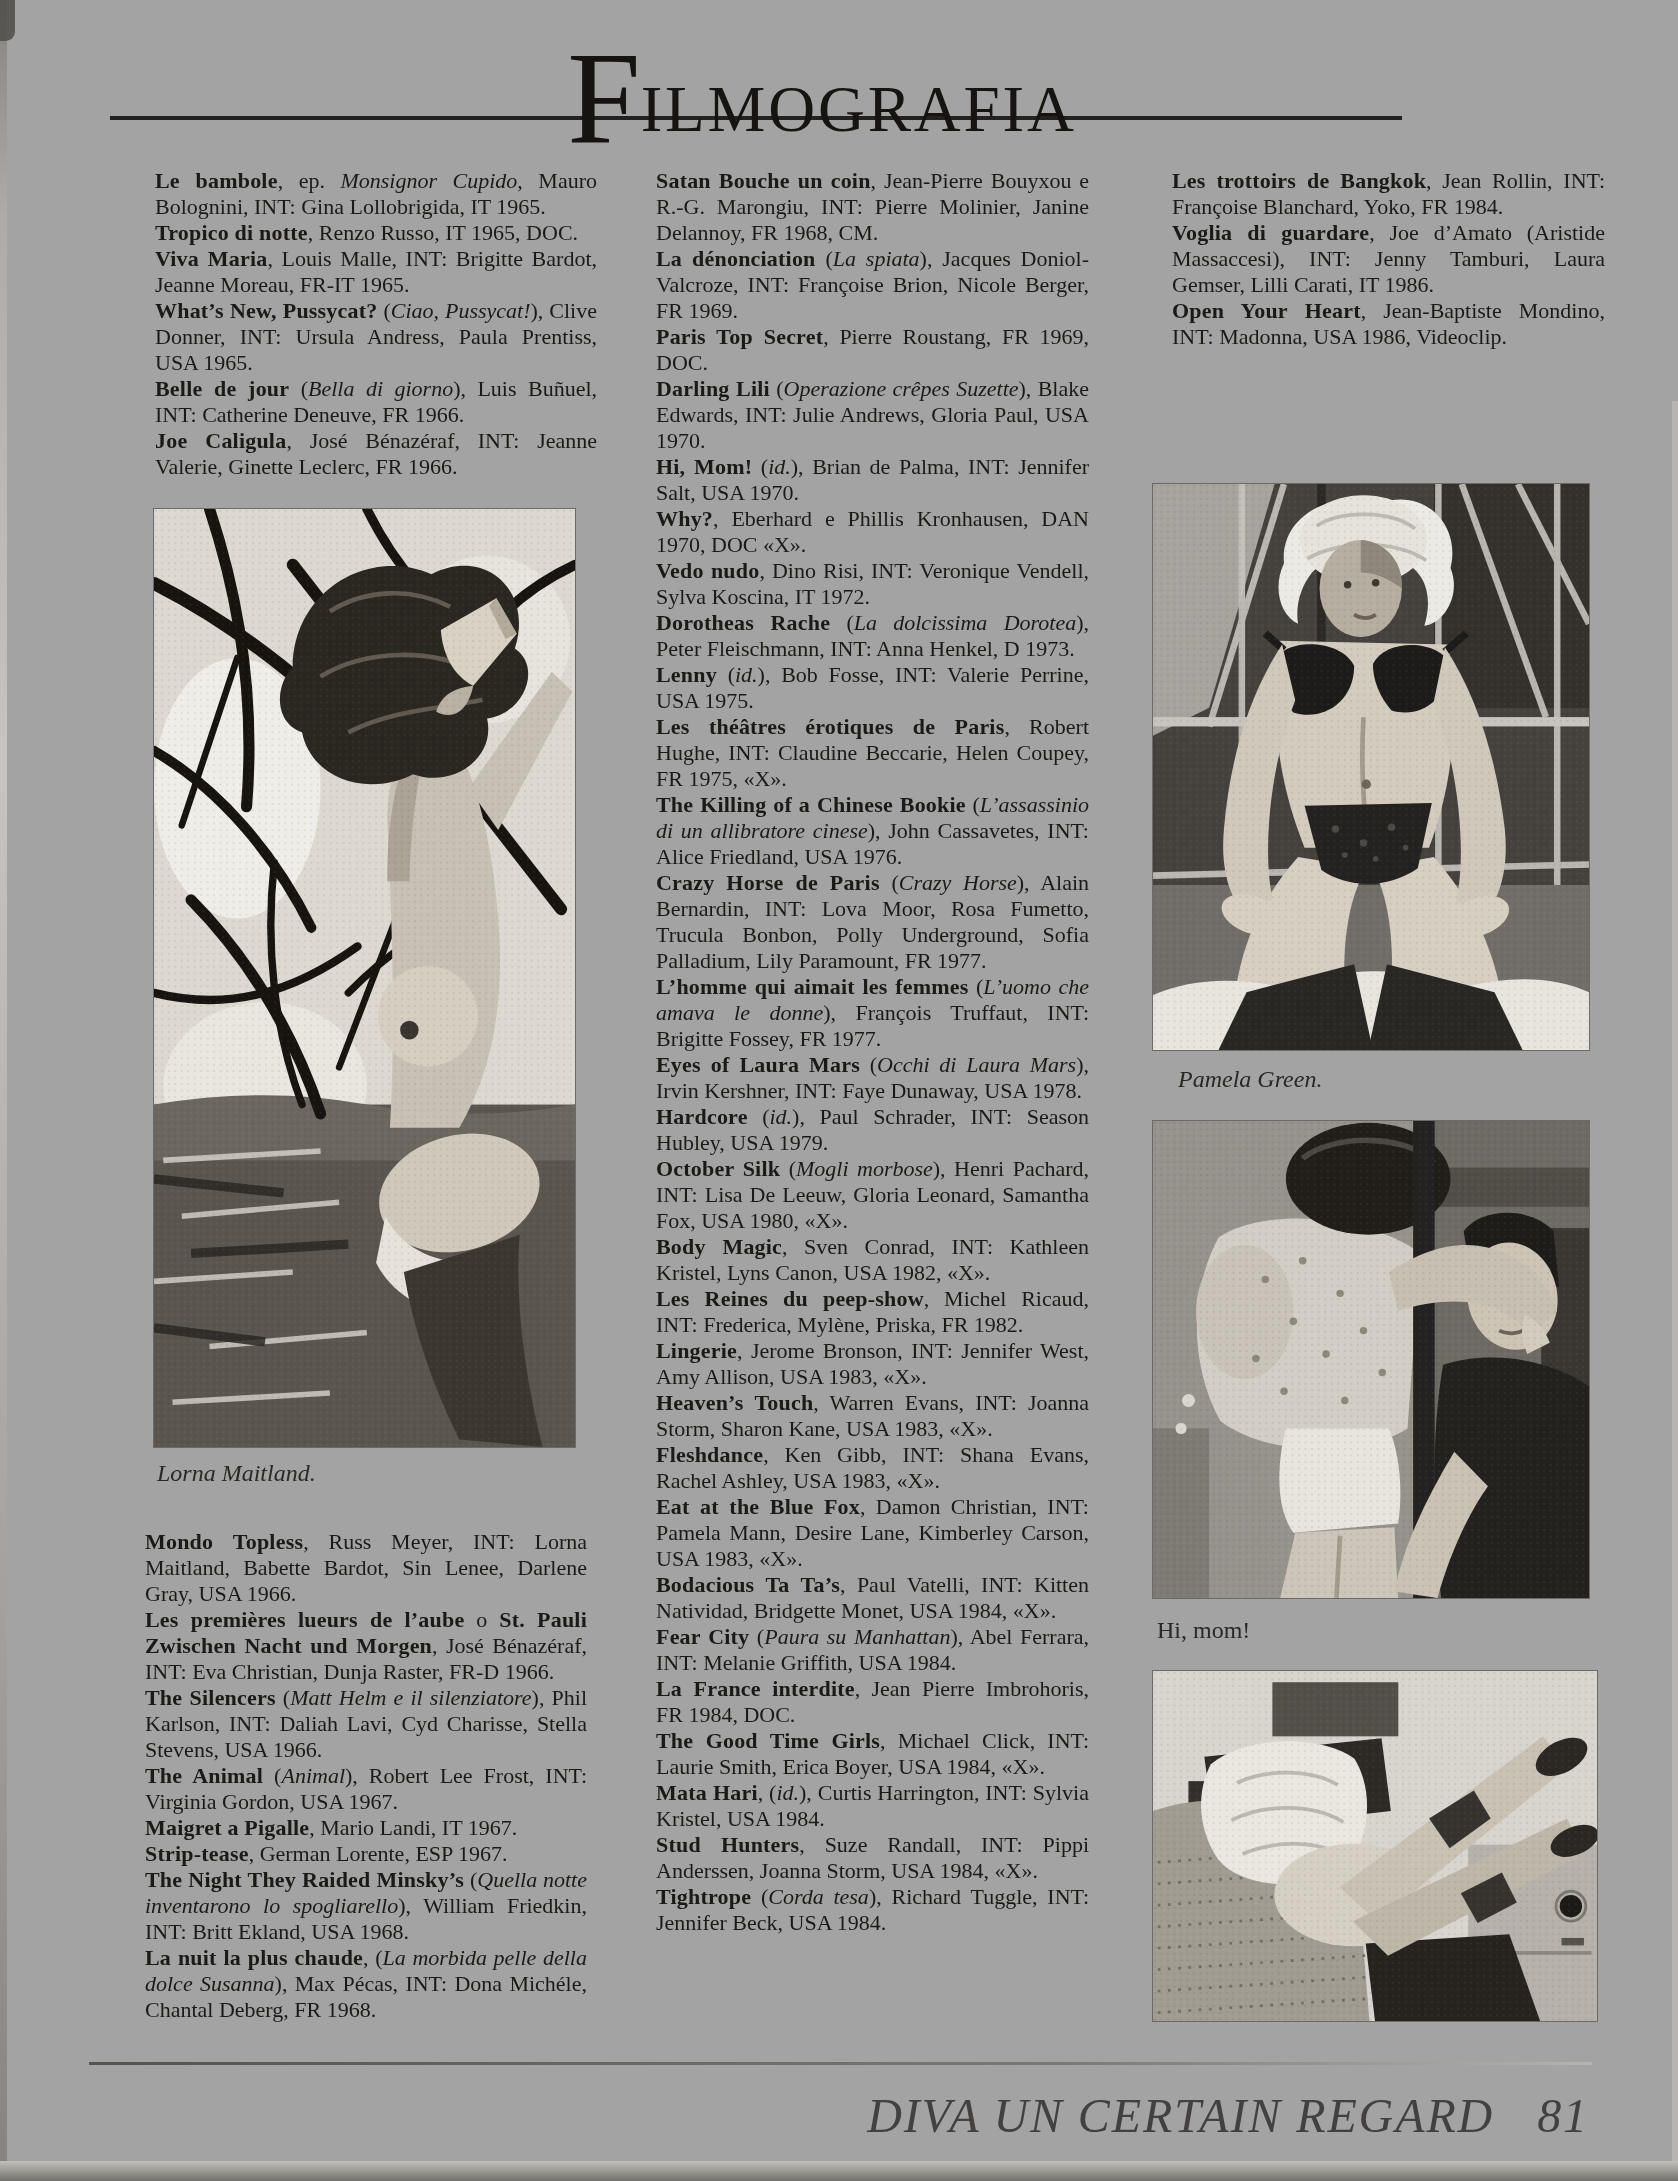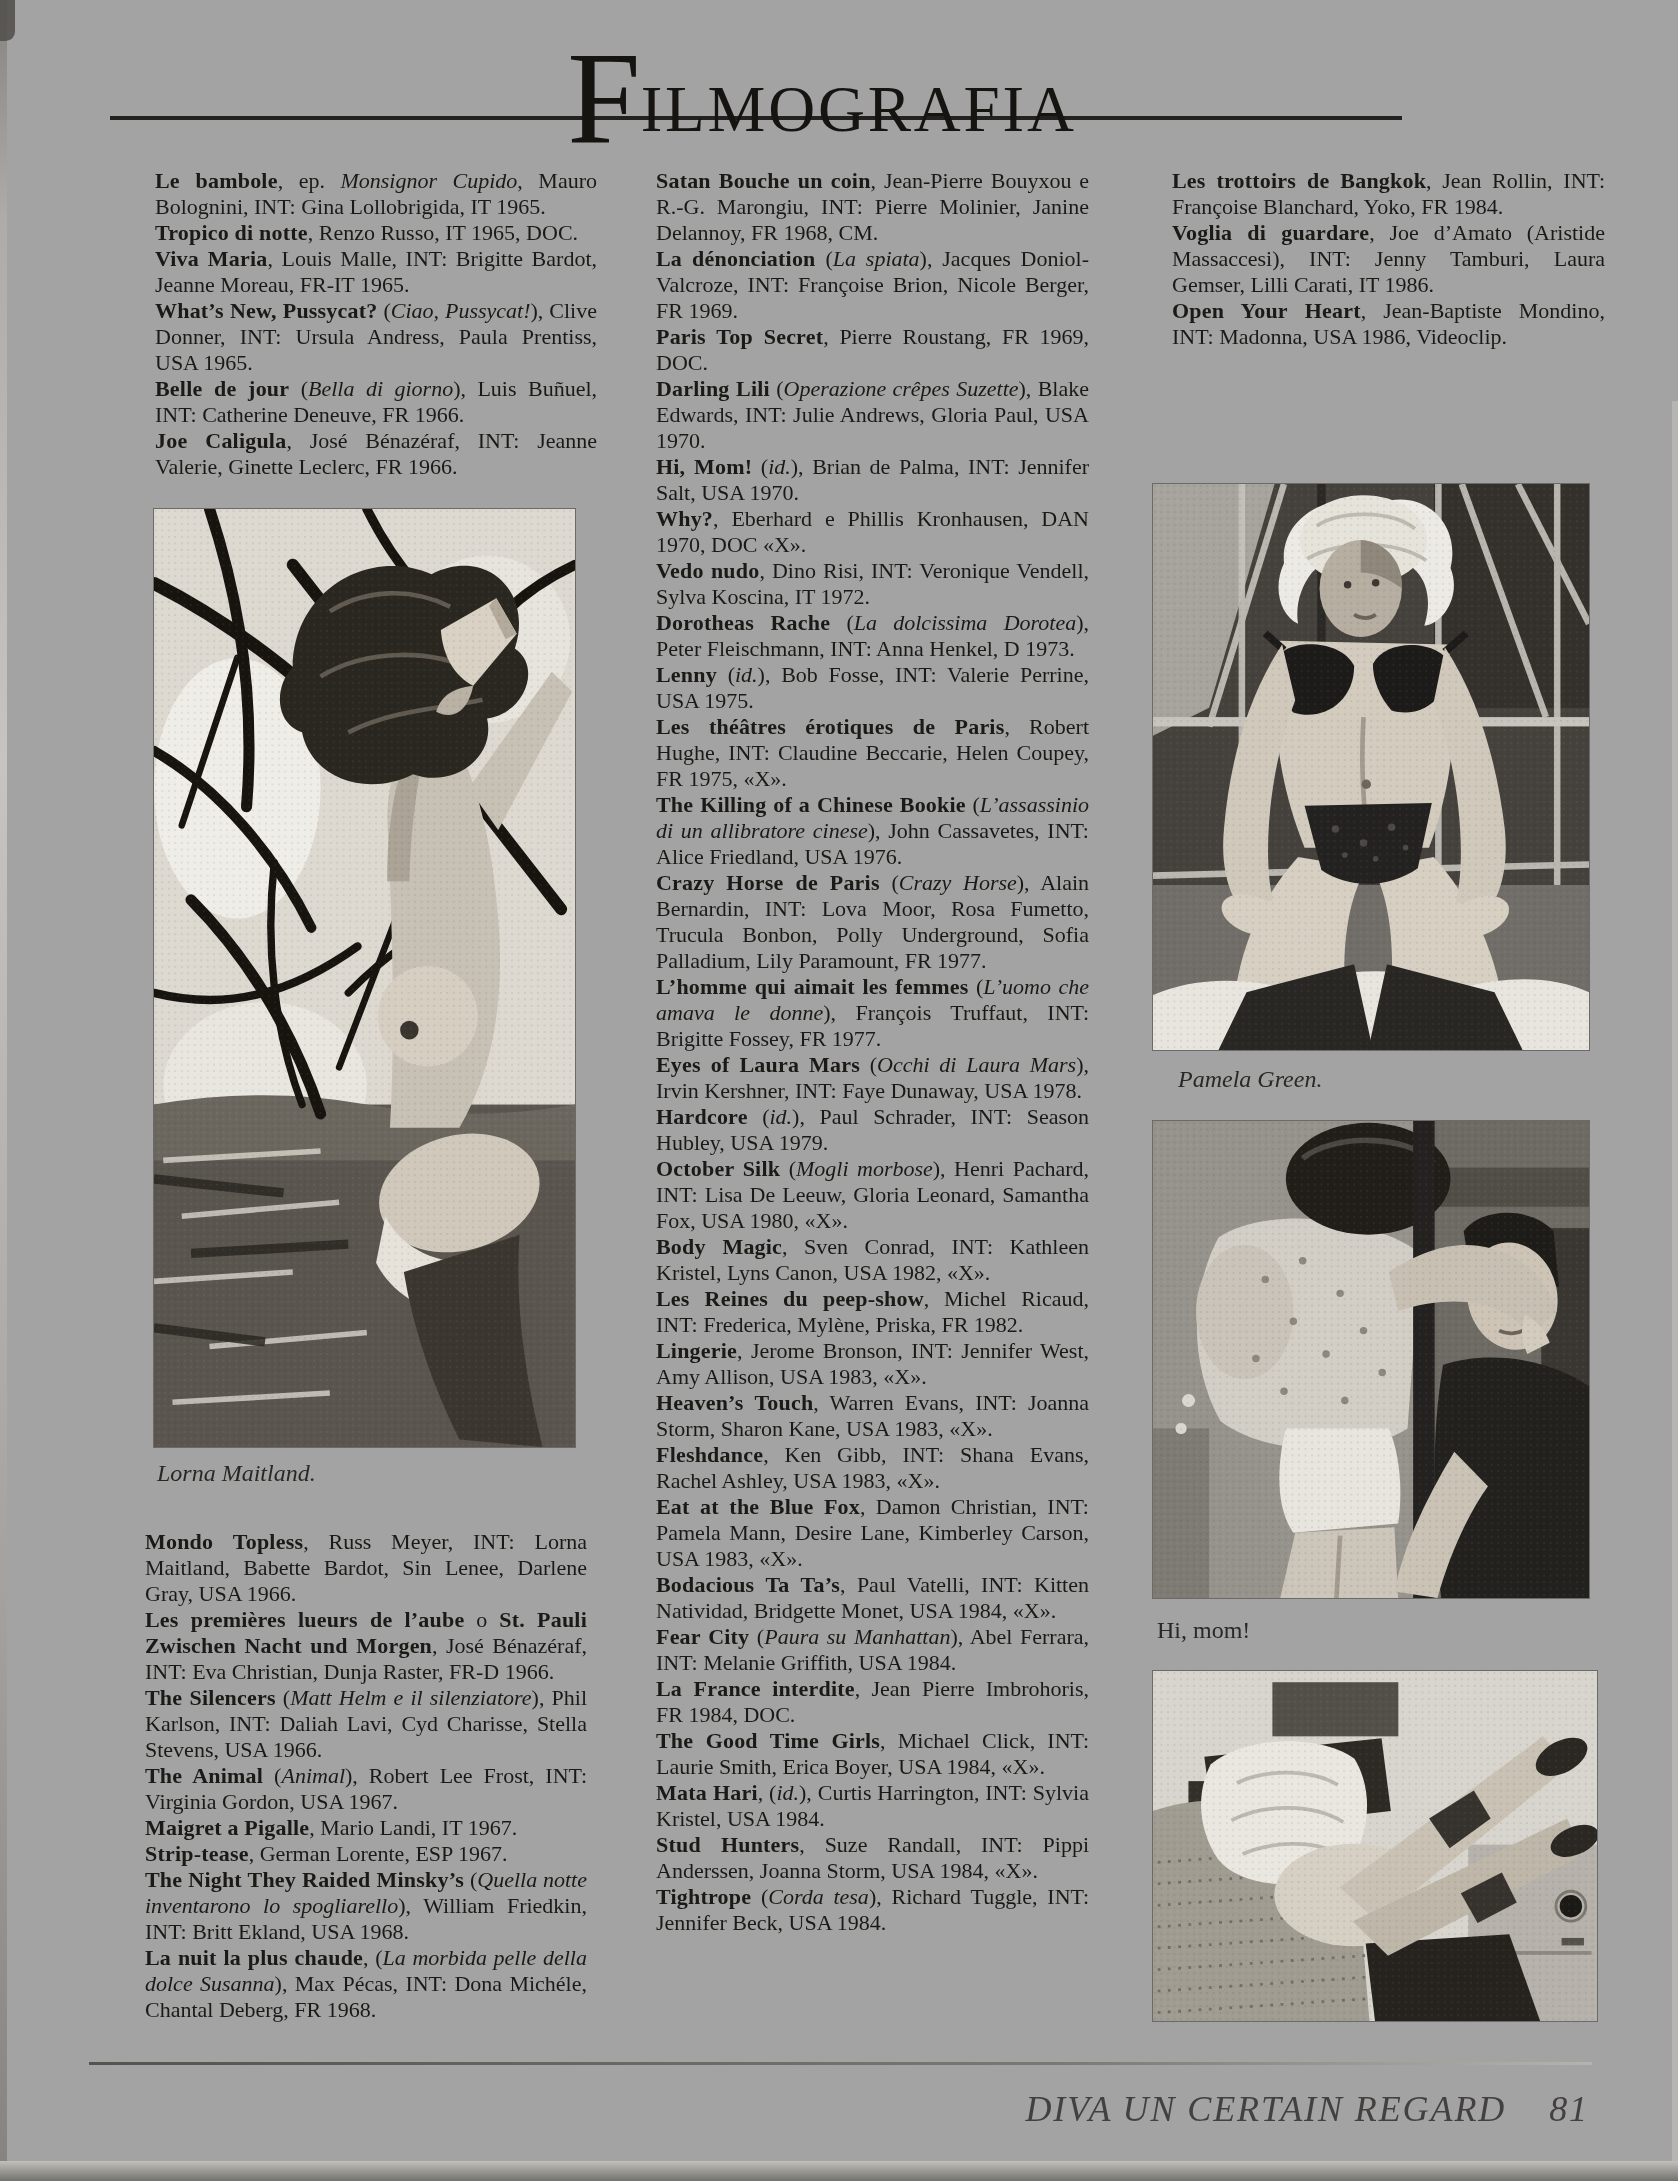--- a/index.html
+++ b/index.html
@@ -31,21 +31,21 @@
   #photo-bedroom{left:1153px;top:1671px;width:444px;height:350px;}
   .caption{position:absolute;font-size:24px;font-style:italic;color:#2a2825;}
   .caption.roman{font-style:normal;}
   #caption-lorna{left:157px;top:1460px;}
   #caption-pamela{left:1157px;top:1066px;margin-left:21px;}
   #caption-himom{left:1157px;top:1617px;}
   
   .footer-rule{position:absolute;left:89px;top:2062px;width:1503px;height:2.8px;
     background:linear-gradient(90deg,#55534e,#7b7974 65%,#b5b3ae);}
   .footer-text{position:absolute;right:89px;top:2088px;font-style:italic;
-    font-size:36px;letter-spacing:1.9px;color:#434140;white-space:nowrap;}
+    font-size:48px;letter-spacing:1.9px;color:#434140;white-space:nowrap;}
   .footer-text .pagenum{margin-left:43px;}
   
   .edge{position:absolute;pointer-events:none;}
   .edge-left{left:0;top:0;width:6.5px;height:2181px;opacity:.75;
     background:linear-gradient(180deg,#7b7975,#b1afaa 10%,#d2d0cb 35%,#a19f9a 75%,#7b7975);}
   .edge-bottom{left:0;top:2161px;width:1678px;height:20.5px;
     background:linear-gradient(180deg,#c2c0bb,#918f8a 60%,#6f6d68);}
   .edge-corner{left:0;top:0;width:15px;height:41px;background:#504e4a;opacity:.85;border-radius:0 0 9.3px 0;}
   .edge-right{right:0;top:401px;width:5.6px;height:1771px;background:#c7c5c0;opacity:.55;}
 </style>

